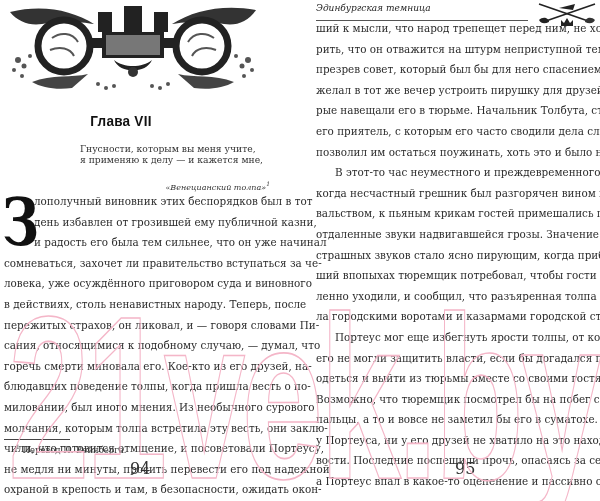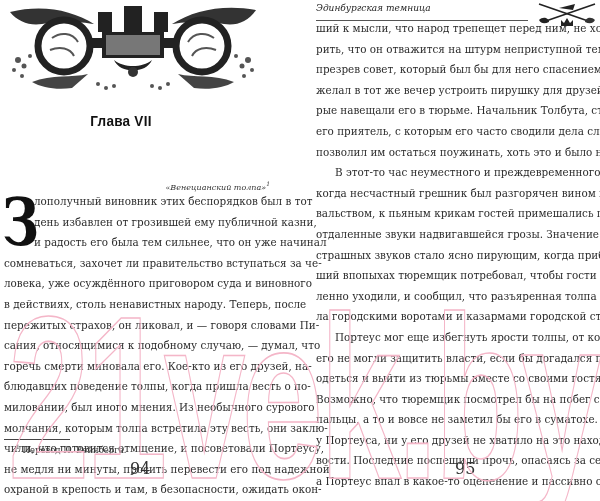--- a/index.html
+++ b/index.html
@@ -93,20 +93,22 @@
         <circle cx="112" cy="84" r="2"></circle>
       <circle cx="150" cy="84" r="2"></circle>
         <circle cx="158" cy="86" r="2"></circle>
         <circle cx="166" cy="82" r="2"></circle>
     </g>
   </svg>
 
   <div class="chapter-title">Глава VII</div>
 
   <div class="epigraph">
+    <span class="line">Гнусности, которым вы меня учите,</span>
+    <span class="line">я применяю к делу — и кажется мне,</span>
   </div>
   <div class="epigraph-source">
     <span>«Венецианский толпа»</span><sup>1</sup>
   </div>
 
   <div class="drop-cap">З</div>
 
   <div class="body-text left-text">
     <span class="ln drop">лополучный виновник этих беспорядков был в тот</span>
     <span class="ln drop">день избавлен от грозившей ему публичной казни,</span>

